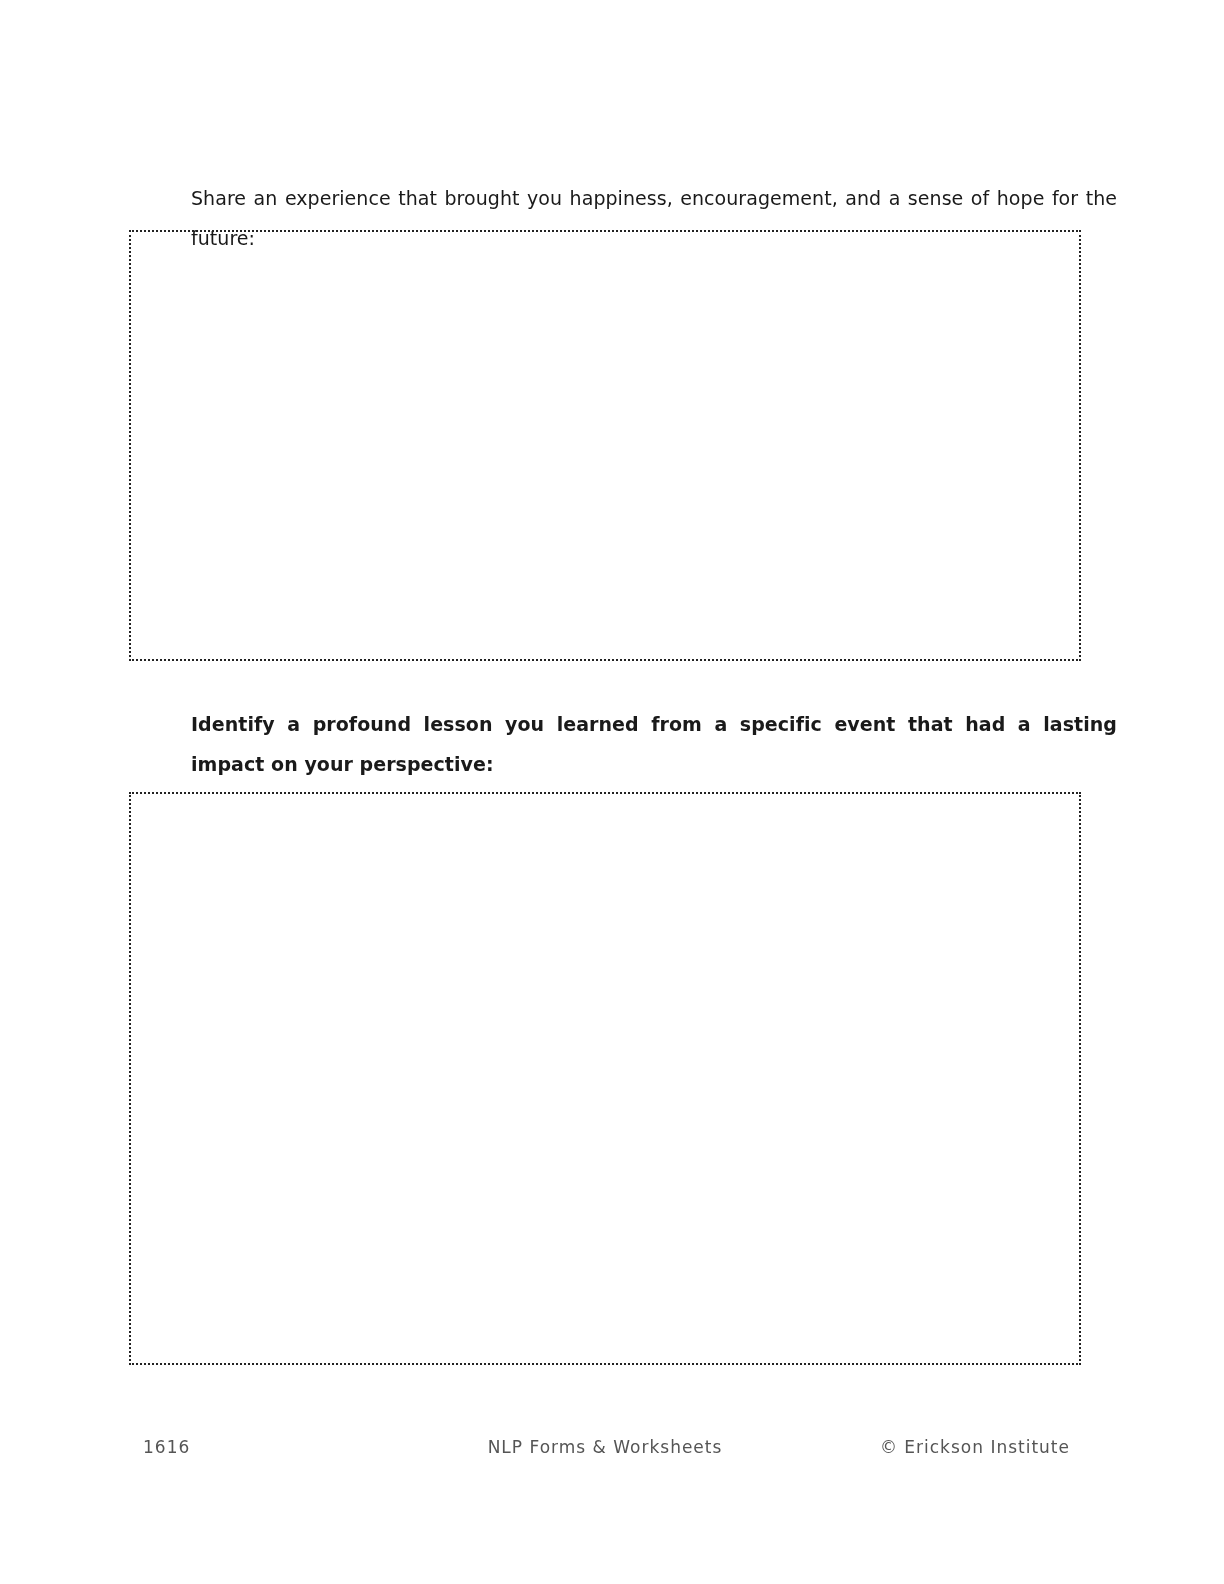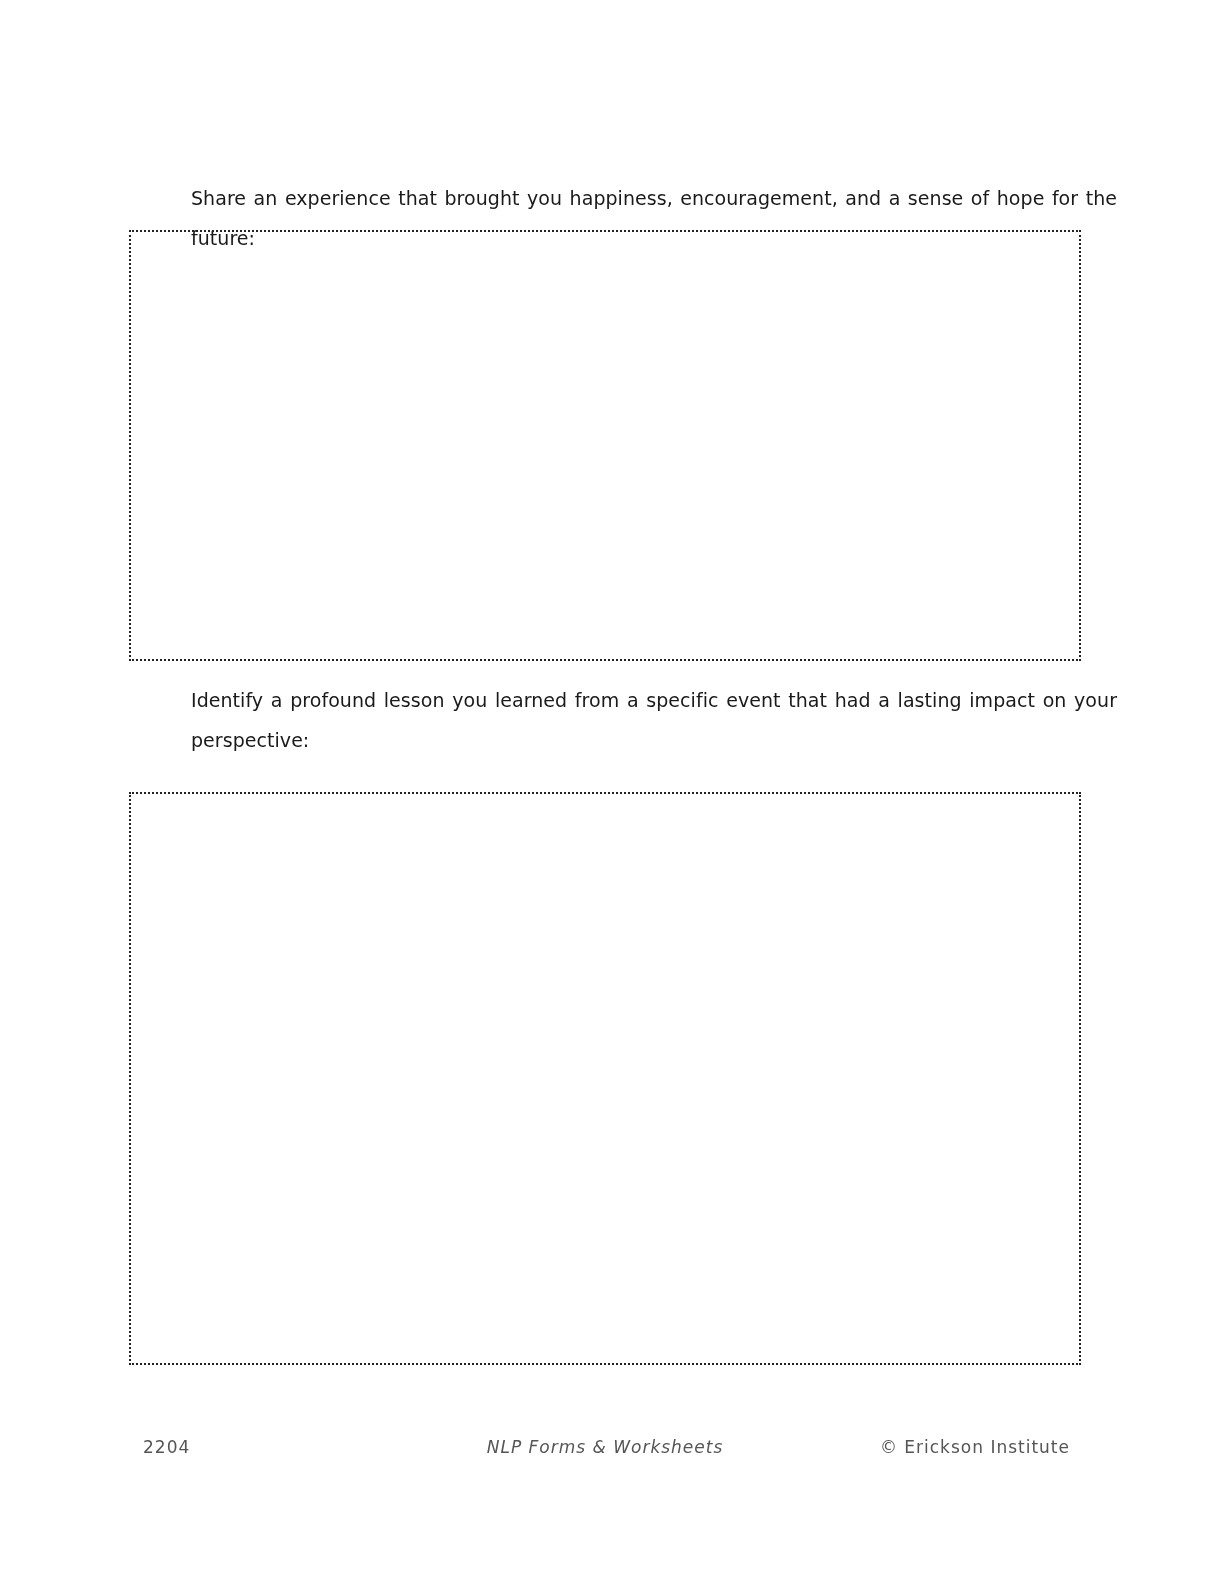--- a/index.html
+++ b/index.html
@@ -1,33 +1,33 @@
 <!DOCTYPE html>
 <html><head>
 <meta charset="utf-8">
 <style>
   html, body { margin: 0; padding: 0; background: #ffffff; }
   body { width: 1224px; height: 1584px; position: relative; overflow: hidden;
          font-family: "DejaVu Sans", "Liberation Sans", sans-serif; color: #1a1a1a; }
   .prompt { position: absolute; left: 143px; width: 926px; font-size: 19px; line-height: 40px;
             text-align: justify; text-align-last: left; letter-spacing: 0.05px; margin-left: 48px; }
   .prompt1 { top: 178px; }
-  .prompt2 { top: 680px; }
+  .prompt2 { top: 704px; font-weight: bold; }
   .box { position: absolute; left: 129px; width: 952px; border: 2px dotted #222; box-sizing: border-box; }
   .box1 { top: 230px; height: 431px; }
   .box2 { top: 792px; height: 573px; }
   .footer { position: absolute; top: 1437px; font-size: 17px; color: #555; letter-spacing: 1px; }
   .f-left { left: 143px; }
-  .f-center { left: 0; width: 1210px; text-align: center; font-style: italic; }
+  .f-center { left: 0; width: 1210px; text-align: center; }
   .f-right { right: 154px; }
 </style>
 </head>
 <body>
 
 <div class="prompt prompt1">Share an experience that brought you happiness, encouragement, and a sense of hope for the future:</div>
 <div class="box box1"></div>
 
 <div class="prompt prompt2">Identify a profound lesson you learned from a specific event that had a lasting impact on your perspective:</div>
 <div class="box box2"></div>
 
-<div class="footer f-left">2204</div>
+<div class="footer f-left">1616</div>
 <div class="footer f-center">NLP Forms &amp; Worksheets</div>
 <div class="footer f-right">© Erickson Institute</div>
 
 </body></html>

